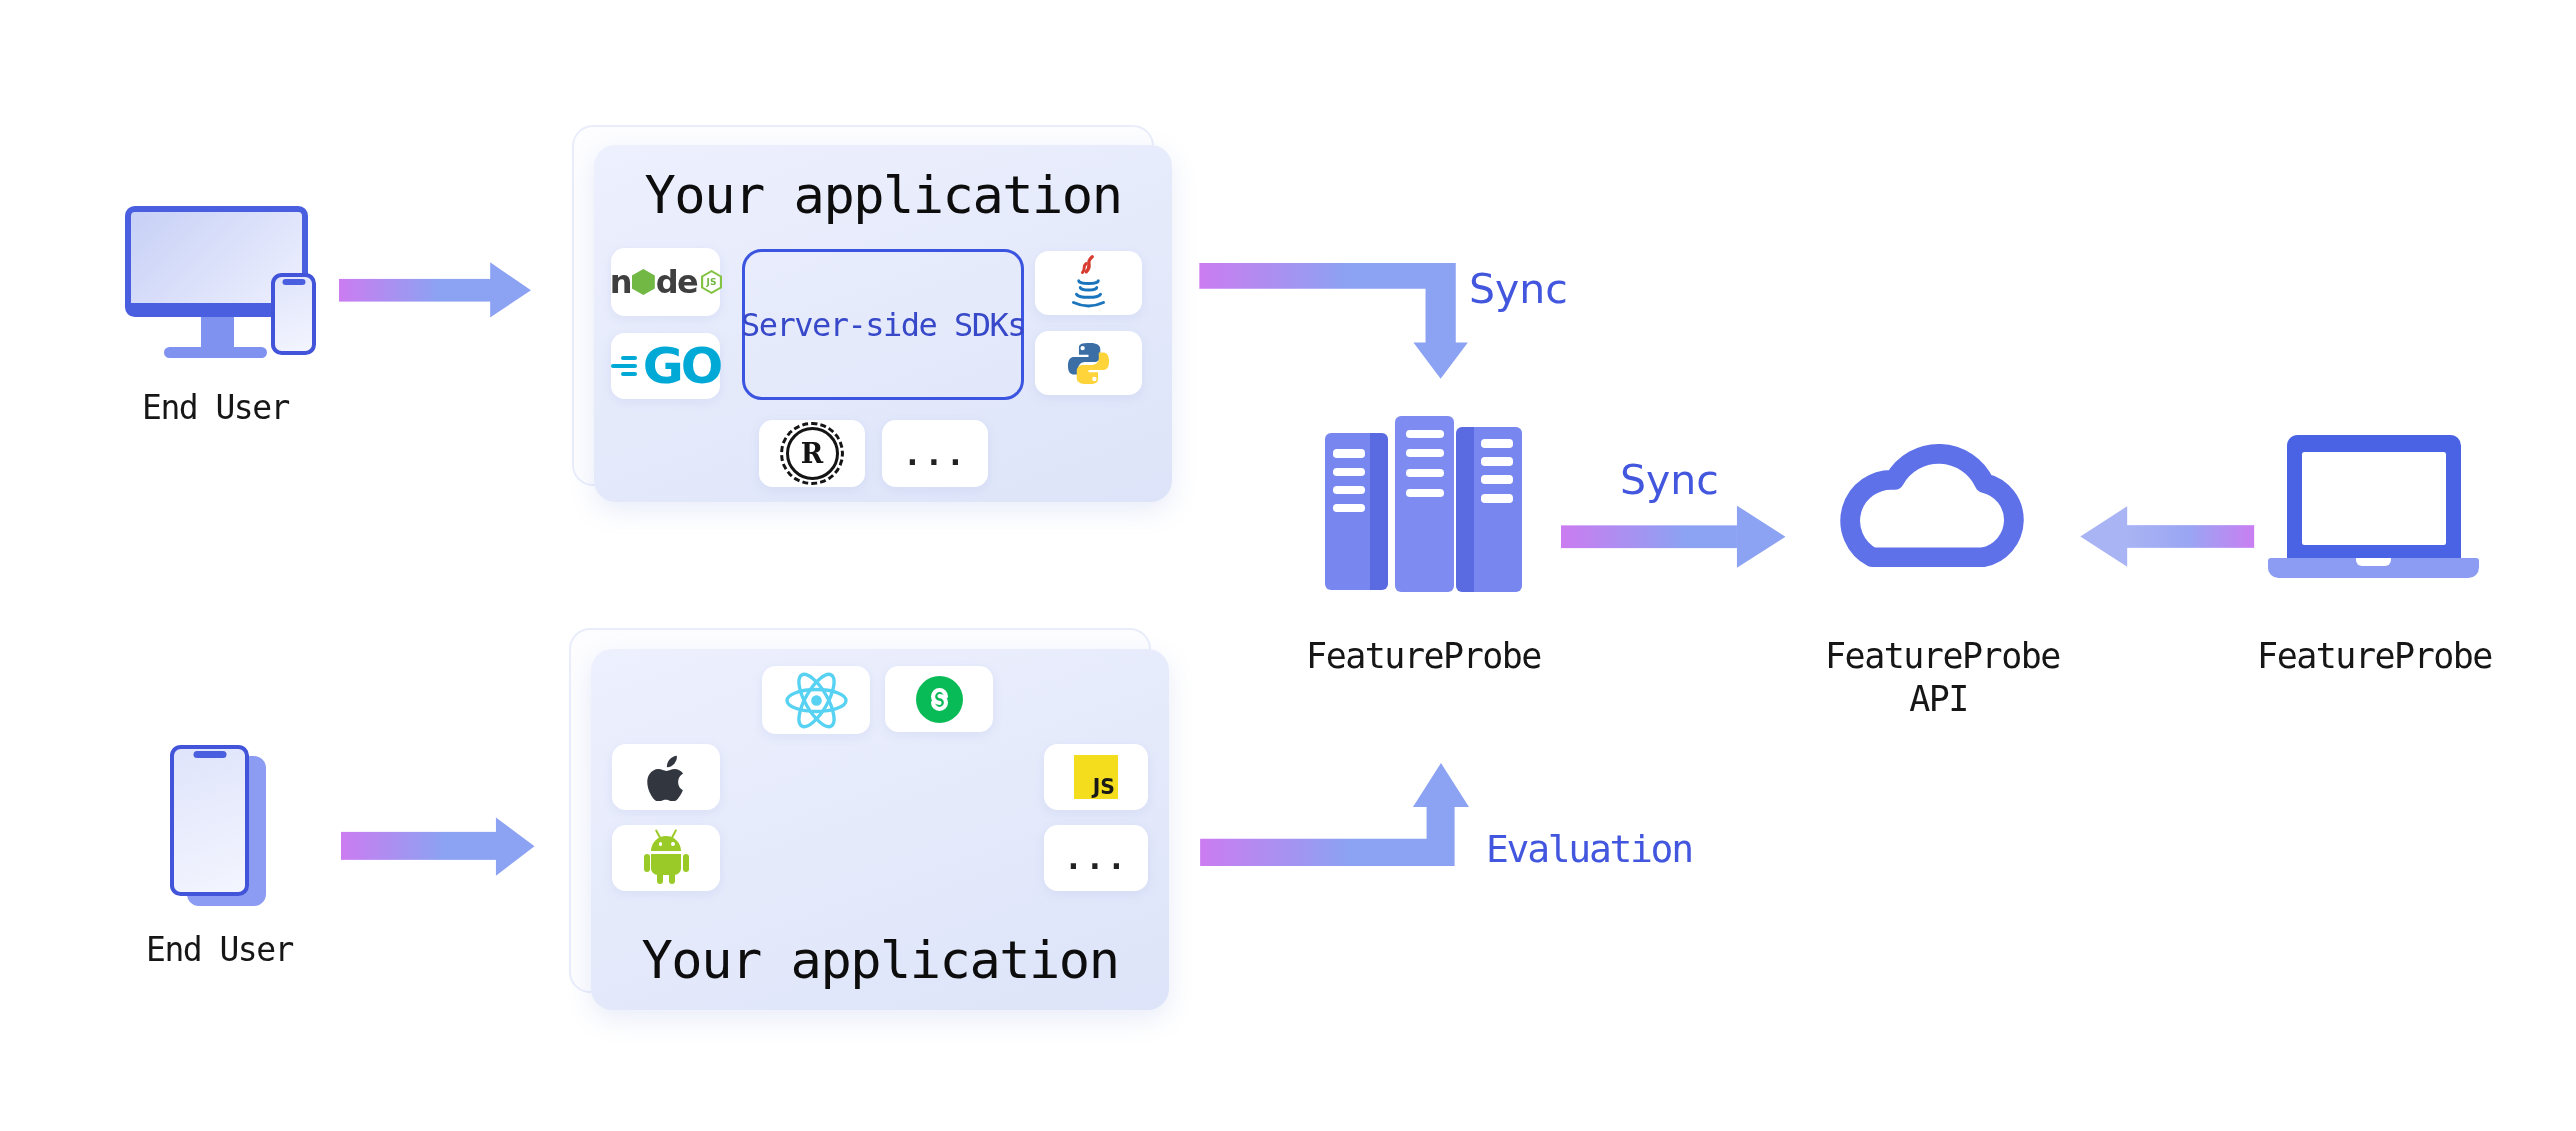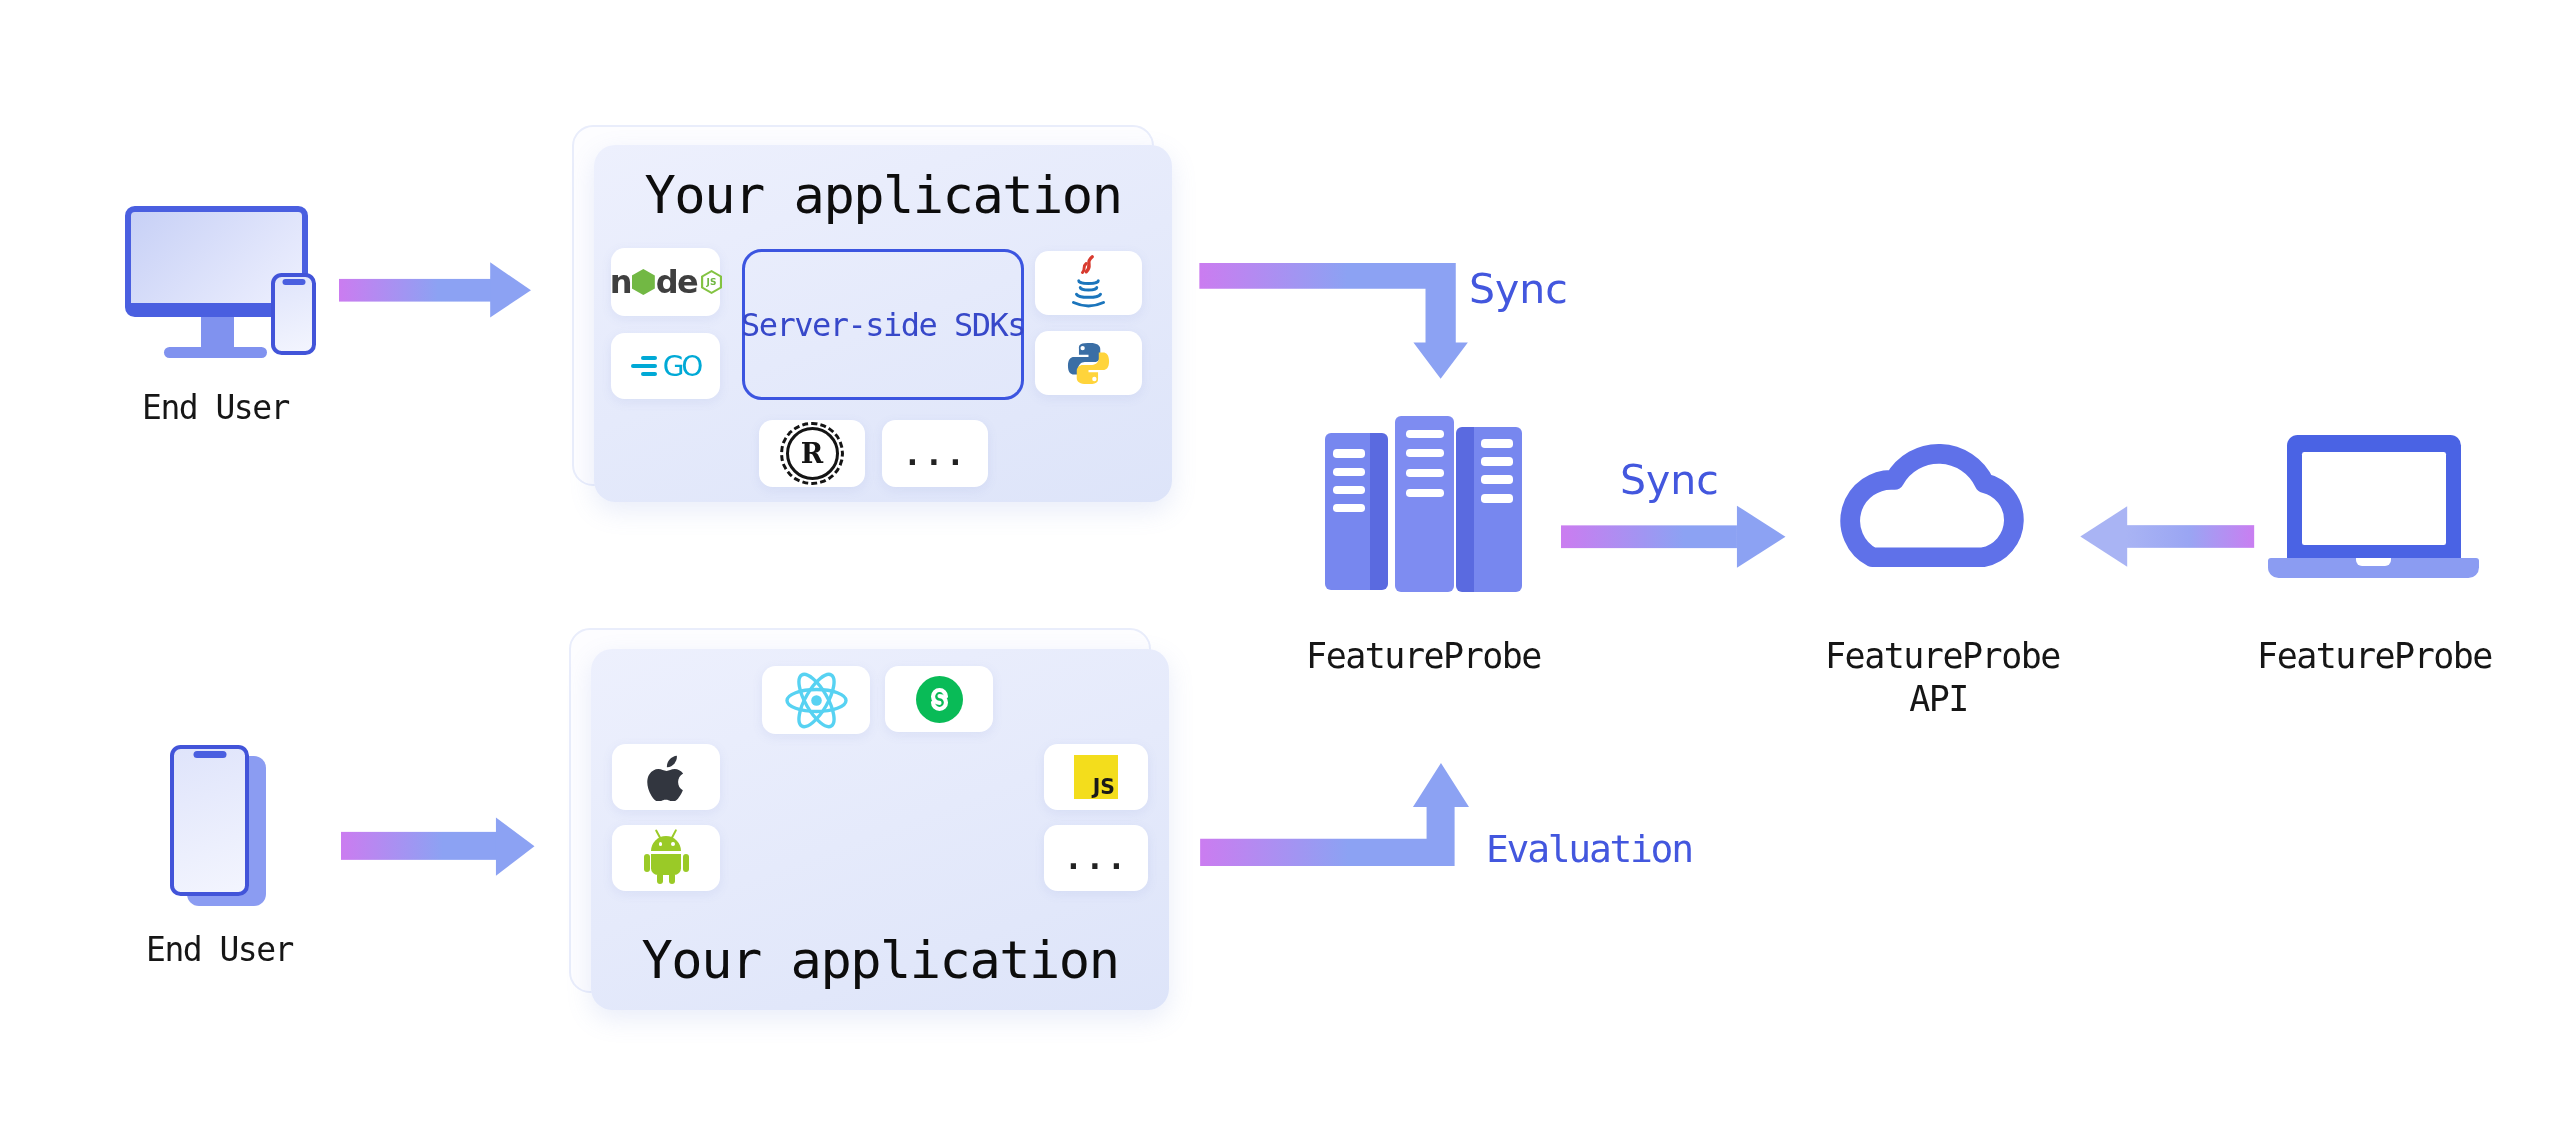--- a/index.html
+++ b/index.html
@@ -40,21 +40,21 @@
   .hex-badge { position:relative; width:21px; height:24px; margin-left:3.8px; background:#83c341;
                clip-path:polygon(50% 0,100% 25%,100% 75%,50% 100%,0 75%,0 25%);
                display:flex; align-items:center; justify-content:center; }
   .hex-badge .hex-inner { width:16.7px; height:19.7px; background:#ffffff;
                clip-path:polygon(50% 0,100% 25%,100% 75%,50% 100%,0 75%,0 25%);
                display:flex; align-items:center; justify-content:center;
                font-size:9px; font-weight:800; color:#72b844; }
   .go-logo { display:flex; align-items:center; }
   .go-lines { display:flex; flex-direction:column; align-items:flex-end; gap:4.5px; margin-right:5.3px; }
   .go-lines i { display:block; height:3.8px; border-radius:2.3px; background:#00a9d6; }
-  .go-word { font-family:"DejaVu Sans","Liberation Sans",sans-serif; font-size:28px; font-weight:400;
+  .go-word { font-family:"DejaVu Sans","Liberation Sans",sans-serif; font-size:50px; font-weight:700;
              color:#00a9d6; letter-spacing:-3px; }
   .js-sq { position:relative; width:44px; height:44px; background:#f3dd1c; }
   .js-sq span { position:absolute; right:3px; bottom:0px; font-family:"DejaVu Sans","Liberation Sans",sans-serif;
                 font-size:20.4px; font-weight:800; color:#191919; }
   .dots { font-size:32px; font-weight:700; color:#222; letter-spacing:2.3px; }
   .rust-badge { position:relative; width:47px; height:47px; border:3.8px solid #141414; border-radius:50%;
                 display:flex; align-items:center; justify-content:center; }
   .rust-badge::before { content:""; position:absolute; left:-8.3px; top:-8.3px; right:-8.3px; bottom:-8.3px;
                 border:3px dashed #141414; border-radius:50%; }
   .rust-badge span { font-family:"DejaVu Serif","Liberation Serif",serif; font-size:27px; font-weight:900; color:#141414; }

